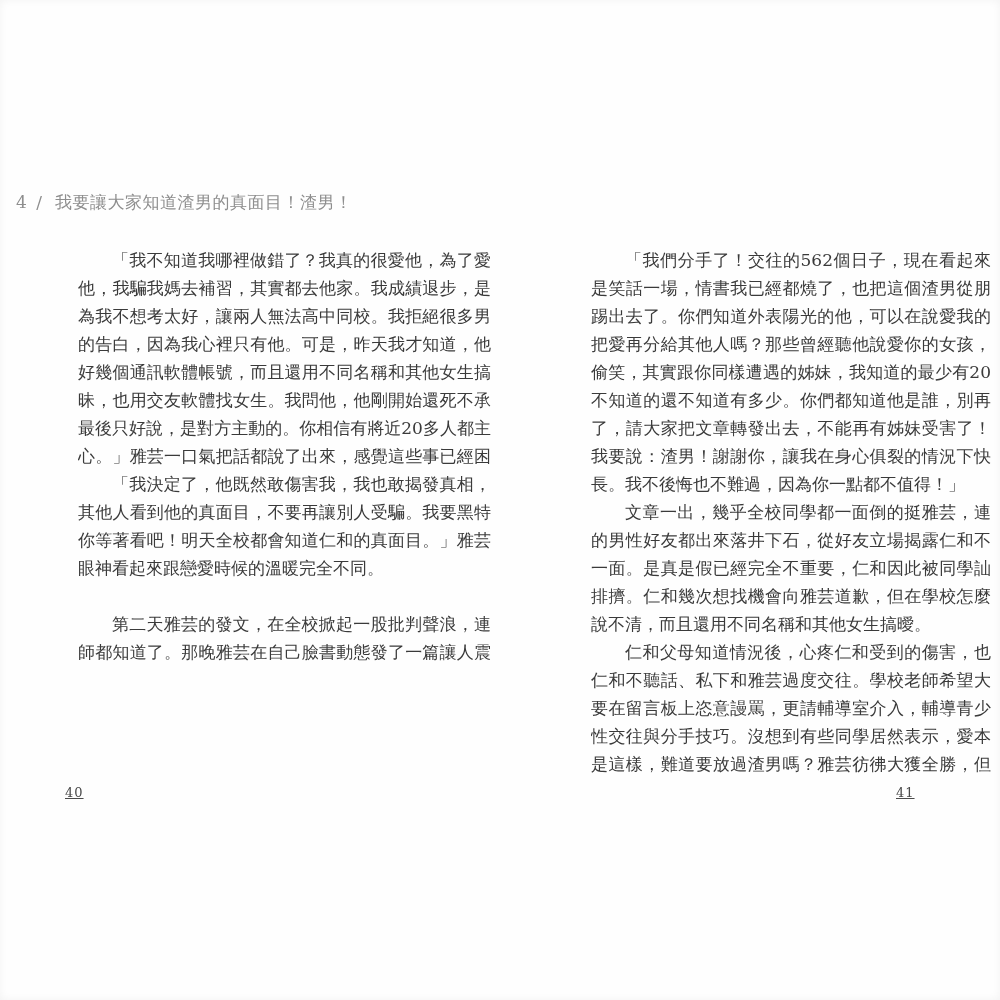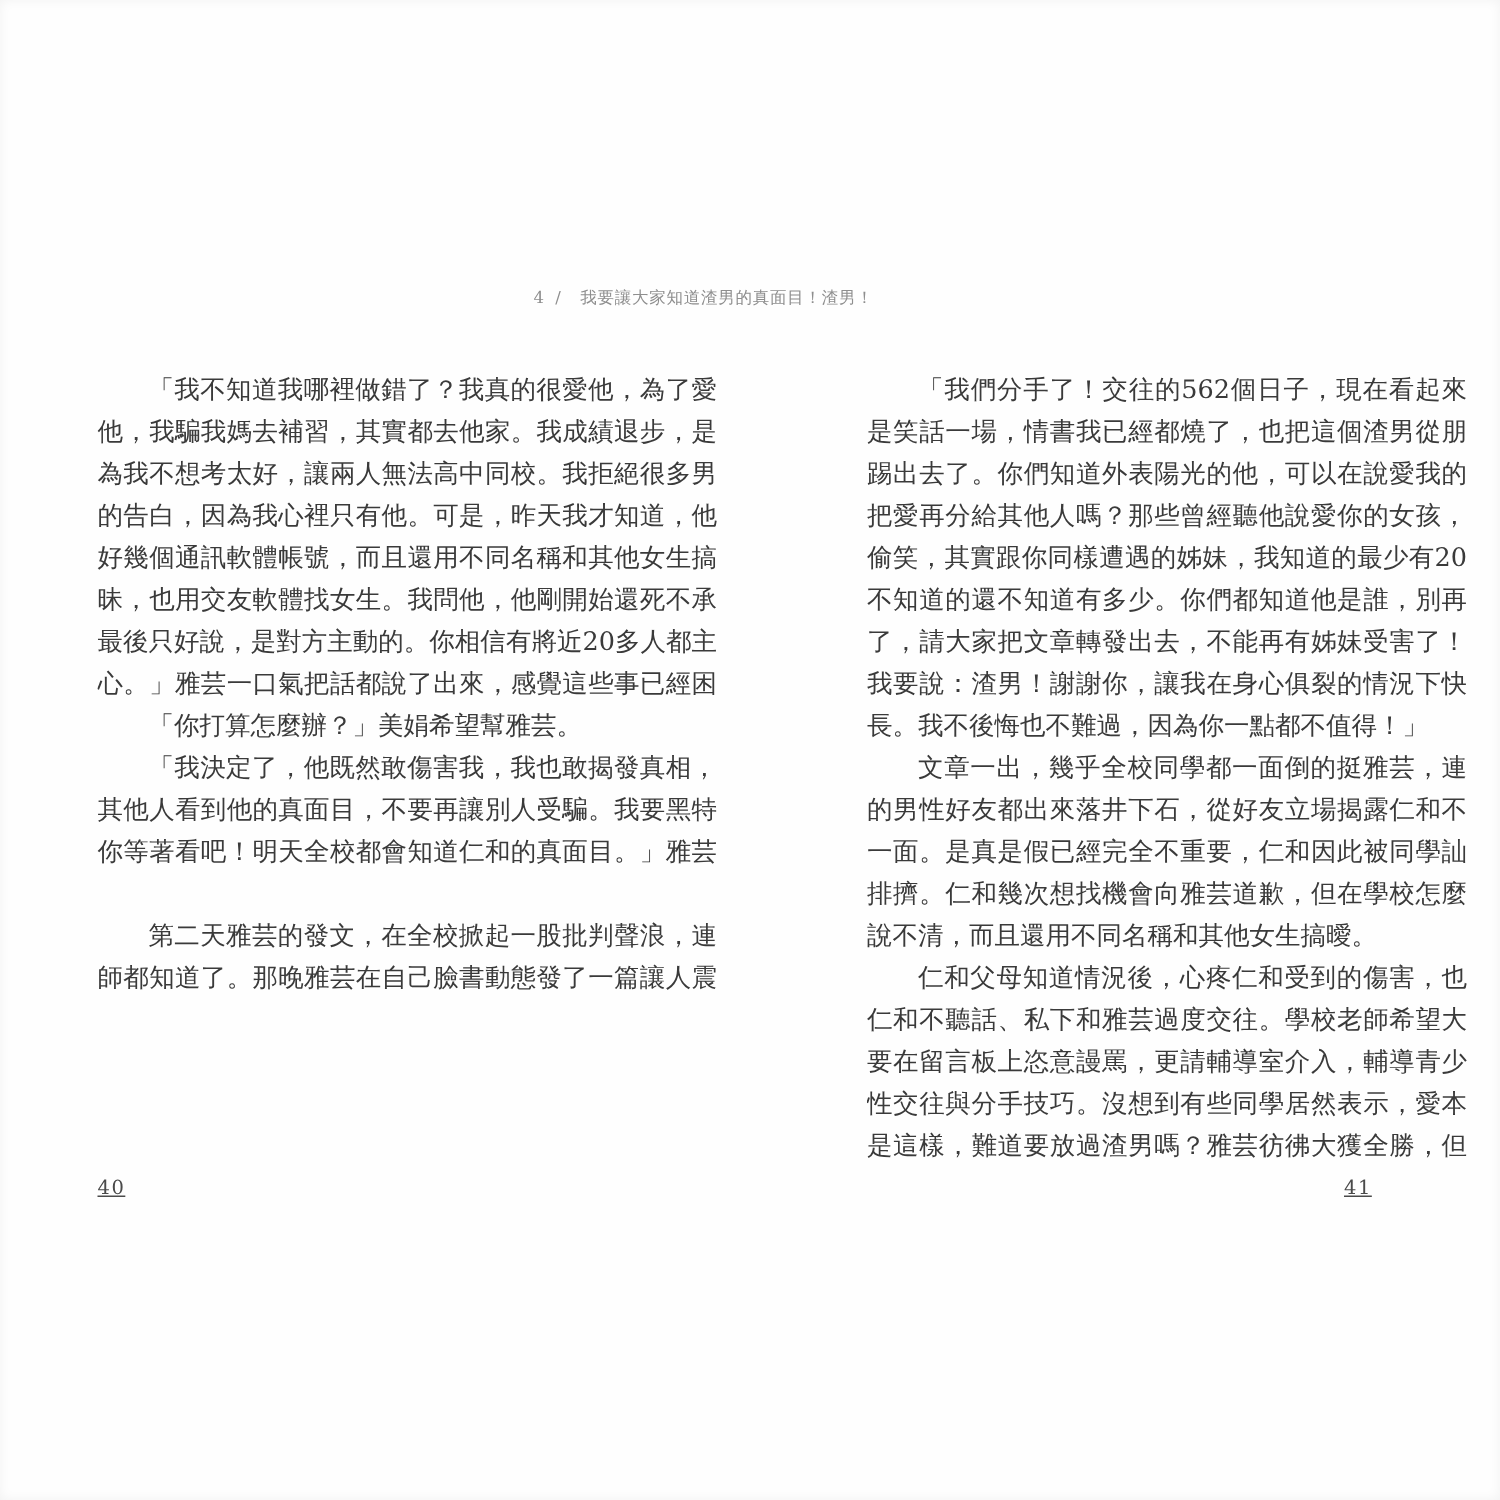--- a/index.html
+++ b/index.html
@@ -15,38 +15,39 @@
     width: 1000px;
     height: 1000px;
     background: #fefefe;
     box-shadow: inset 0 0 8px rgba(0,0,0,0.05);
     overflow: hidden;
   }
   
   .running-head {
     position: absolute;
     top: 191px;
-    left: 0;
+    left: 16px;
     width: 938px;
-    text-align: center;
-    font-size: 11px;
+    text-align: left;
+    font-size: 17px;
     color: #8e8e8e;
     white-space: nowrap;
   }
   .running-head .chap-num {
     margin-right: 11px;
     letter-spacing: 2px;
   }
   .running-head .chap-title {
     letter-spacing: 0.5px;
   }
   
   .page-text {
     position: absolute;
     top: 246px;
+    margin-left: 13px;
   }
   .page-text.left  { left: 65px;  width: 413px; }
   .page-text.right { left: 578px; width: 400px; }
   .tl {
     height: 28px;
     line-height: 28px;
     font-size: 17px;
     color: #3a3a3a;
     text-align: justify;
     text-align-last: justify;
@@ -78,24 +79,24 @@
 
   <div class="page-text left">
     <div class="tl ind">「我不知道我哪裡做錯了？我真的很愛他，為了愛</div>
     <div class="tl">他，我騙我媽去補習，其實都去他家。我成績退步，是因</div>
     <div class="tl">為我不想考太好，讓兩人無法高中同校。我拒絕很多男生</div>
     <div class="tl">的告白，因為我心裡只有他。可是，昨天我才知道，他有</div>
     <div class="tl">好幾個通訊軟體帳號，而且還用不同名稱和其他女生搞曖</div>
     <div class="tl">昧，也用交友軟體找女生。我問他，他剛開始還死不承認，</div>
     <div class="tl">最後只好說，是對方主動的。你相信有將近20多人都主動</div>
     <div class="tl">心。」雅芸一口氣把話都說了出來，感覺這些事已經困擾</div>
-    <div class="tl ind end">「你打算怎麼辦？」美娟希望幫雅芸。</div>
     <div class="tl ind">「我決定了，他既然敢傷害我，我也敢揭發真相，讓</div>
     <div class="tl">其他人看到他的真面目，不要再讓別人受騙。我要黑特他，</div>
     <div class="tl">你等著看吧！明天全校都會知道仁和的真面目。」雅芸的</div>
+    <div class="tl end">眼神看起來跟戀愛時候的溫暖完全不同。</div>
     <div class="gap"></div>
     <div class="tl ind">第二天雅芸的發文，在全校掀起一股批判聲浪，連老</div>
     <div class="tl">師都知道了。那晚雅芸在自己臉書動態發了一篇讓人震撼</div>
   </div>
 
   <div class="page-text right">
     <div class="tl ind">「我們分手了！交往的562個日子，現在看起來根本</div>
     <div class="tl">是笑話一場，情書我已經都燒了，也把這個渣男從朋友圈</div>
     <div class="tl">踢出去了。你們知道外表陽光的他，可以在說愛我的同時，</div>
     <div class="tl">把愛再分給其他人嗎？那些曾經聽他說愛你的女孩，也別</div>

